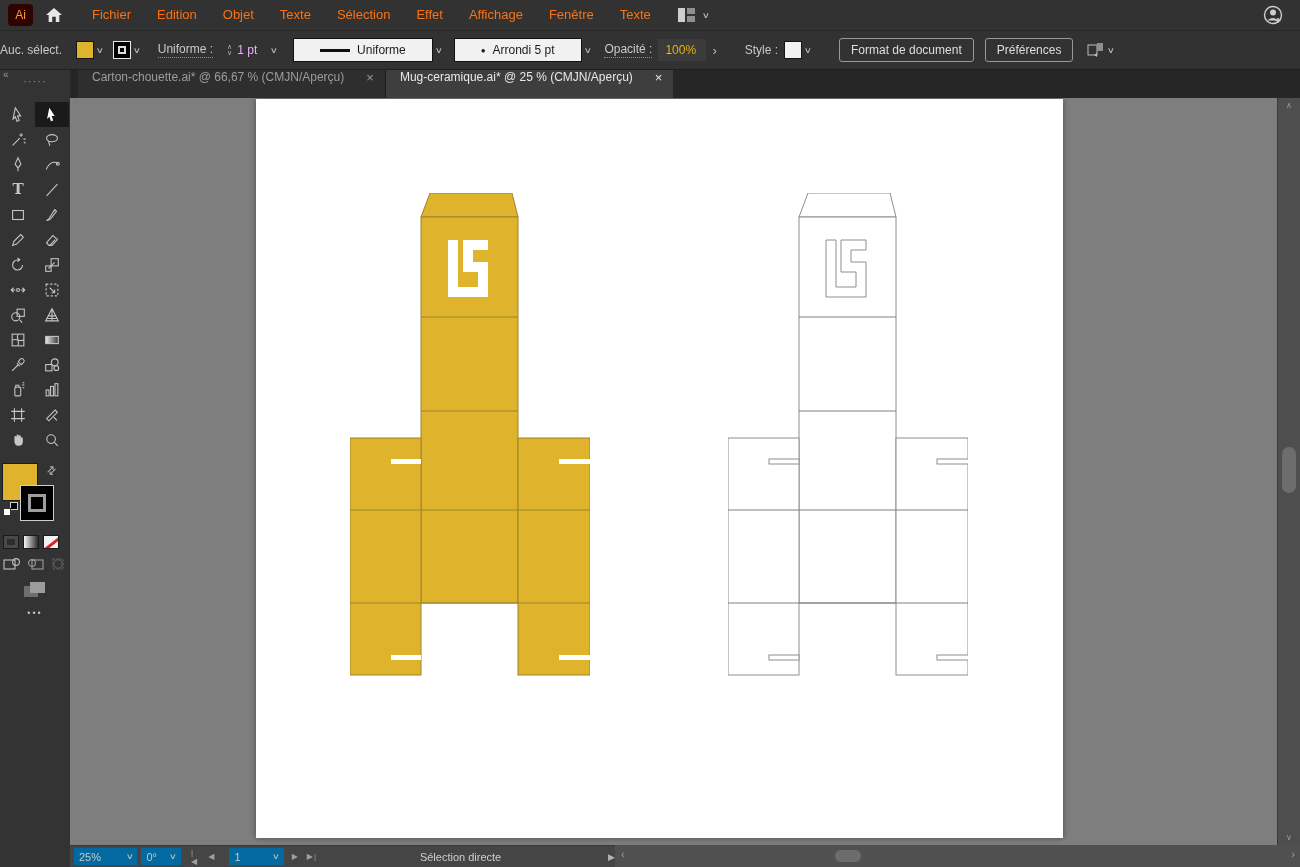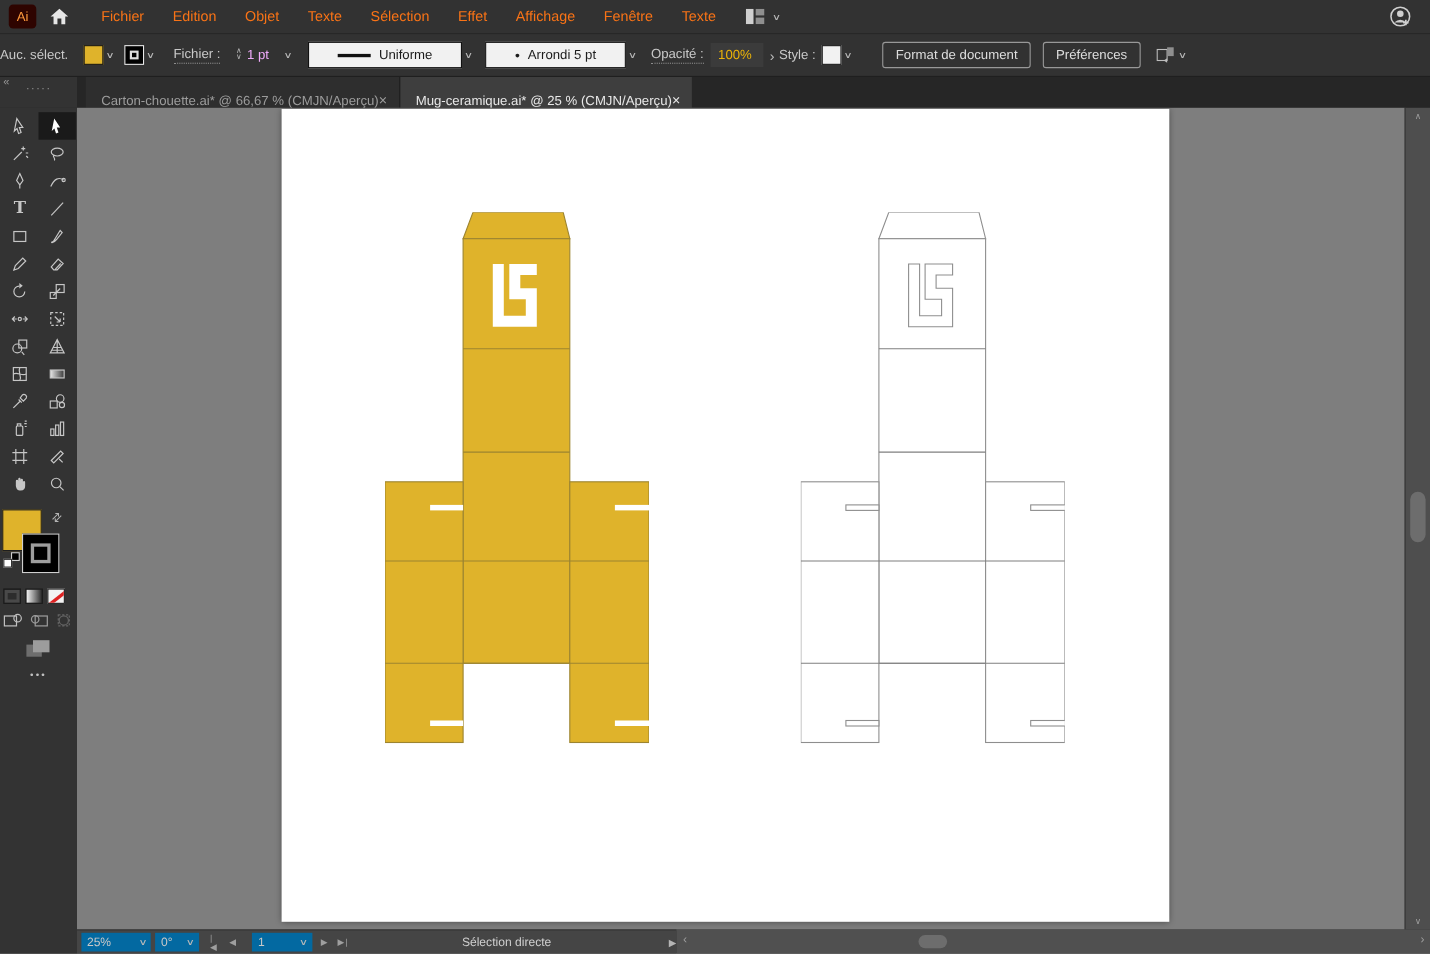--- a/index.html
+++ b/index.html
@@ -41,21 +41,21 @@
   .ddbullet{font-size:8px}
   .opfield{background:#3b3b3b;height:22px;min-width:48px;display:flex;align-items:center;padding:0 7px;color:#eab308;margin-left:6px}
   .btn{border:1px solid #989898;border-radius:3px;padding:4px 11px;font-size:12px;color:#dedede;background:transparent}
   .arr-r{font-size:13px;color:#bbb;margin-left:6px}
 
   
   #tabbar{position:absolute;left:0;top:70px;width:1300px;height:28px;background:#262626;display:flex}
   .tools-head{width:70px;height:28px;background:#333;position:relative;flex:0 0 70px}
   .collapse-ic{position:absolute;left:3px;top:-1px;font-size:10px;color:#9a9a9a}
   .grip{position:absolute;left:50%;transform:translateX(-50%);top:5px;font-size:11px;letter-spacing:1px;color:#8b8b8b}
-  .tab{height:28px;display:flex;align-items:flex-end;gap:0;padding:0 11px 0 14px;font-size:12px;white-space:nowrap}
+  .tab{height:28px;display:flex;align-items:flex-start;gap:22px;padding:0 11px 0 14px;font-size:12px;white-space:nowrap}
   .tab.inactive{background:#2e2e2e;color:#9c9c9c;margin-left:8px;border-right:1px solid #1c1c1c}
   .tab.active{background:#3e3e3e;color:#e8e8e8}
   .tab-close{font-size:13px}
 
   
   #tools{position:absolute;left:0;top:98px;width:70px;height:769px;background:#333}
   .tgrid{position:absolute;left:1px;top:4px;display:grid;grid-template-columns:34px 34px}
   .tcell{width:34px;height:25px;display:flex;align-items:center;justify-content:center}
   .tcell.sel{background:#1a1a1a}
   .tcell svg{stroke:#c6c6c6;fill:none;stroke-width:1.2}
@@ -151,41 +151,41 @@
     </svg>
   </span>
 </header>
 
 <div id="controlbar">
   <span style="">Auc. sélect.</span>
   <span class="swatch fillsw" style="margin-left:14px"></span>
   <span class="chev">∨</span>
   <span class="swatch strokesw" style="margin-left:10px"></span>
   <span class="chev">∨</span>
-  <span class="linklbl" style="margin-left:18px">Fichier :</span>
+  <span class="linklbl" style="margin-left:18px">Uniforme :</span>
   <span class="stepper">
     <span>∧</span>
     <span>∨</span>
   </span>
   <span class="val">1 pt</span>
   <span class="chev" style="margin-left:14px">∨</span>
   <span class="white-dd" style="margin-left:16px">
     <span class="ddline"></span>
     <span>Uniforme</span>
   </span>
   <span class="chev">∨</span>
   <span class="white-dd" style="margin-left:12px">
     <span class="ddbullet">●</span>
     <span>Arrondi 5 pt</span>
   </span>
   <span class="chev">∨</span>
   <span class="linklbl" style="margin-left:14px">Opacité :</span>
   <span class="opfield">100%</span>
   <span class="arr-r">›</span>
-  <span style="margin-left:4px">Style :</span>
+  <span style="margin-left:28px">Style :</span>
   <span class="swatch stylesw" style="margin-left:6px"></span>
   <span class="chev">∨</span>
   <button class="btn" style="margin-left:28px">Format de document</button>
   <button class="btn" style="margin-left:11px">Préférences</button>
   <span style="margin-left:14px;display:flex;align-items:center">
     <svg width="18" height="16" viewBox="0 0 18 16">
       <rect x="1" y="3" width="9" height="10" fill="none" stroke="#bdbdbd"></rect>
       <rect x="10" y="1" width="6" height="8" fill="#8f8f8f"></rect>
       <path d="M7 13 l3 2 v-4 z" fill="#bdbdbd"></path>
     </svg>

